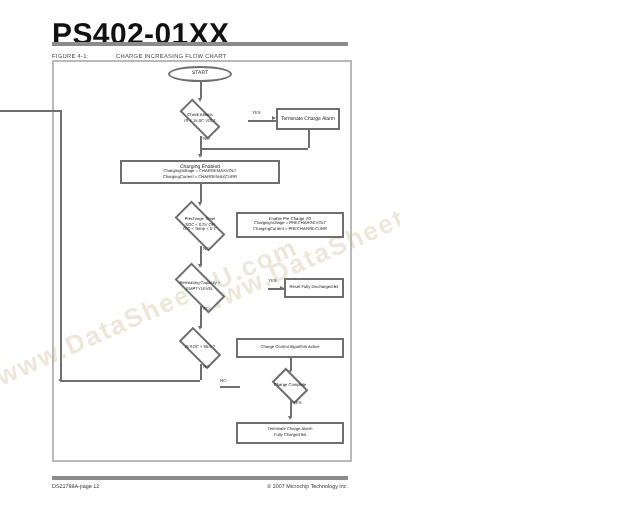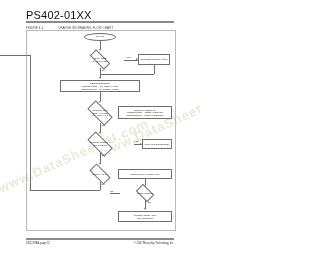--- a/index.html
+++ b/index.html
@@ -6,21 +6,21 @@
   body{
     width:200px;height:259px;background:#ffffff;
     font-family:"Liberation Sans", sans-serif;
     overflow:hidden;position:relative;
   }
   .page{position:absolute;inset:0;background:#fff;}
 
   
   .doc-title{
     position:absolute;left:26px;top:9px;
-    font-size:11px;font-weight:normal;color:#111;
+    font-size:15px;font-weight:bold;color:#111;
     letter-spacing:.2px;white-space:nowrap;
   }
   .title-rule{
     position:absolute;left:26px;top:21px;width:148px;height:1.6px;
     background:#8a8a8a;
   }
   .fig-label{
     position:absolute;left:26px;top:25.5px;
     font-size:2.9px;color:#444;letter-spacing:.15px;white-space:nowrap;
   }

